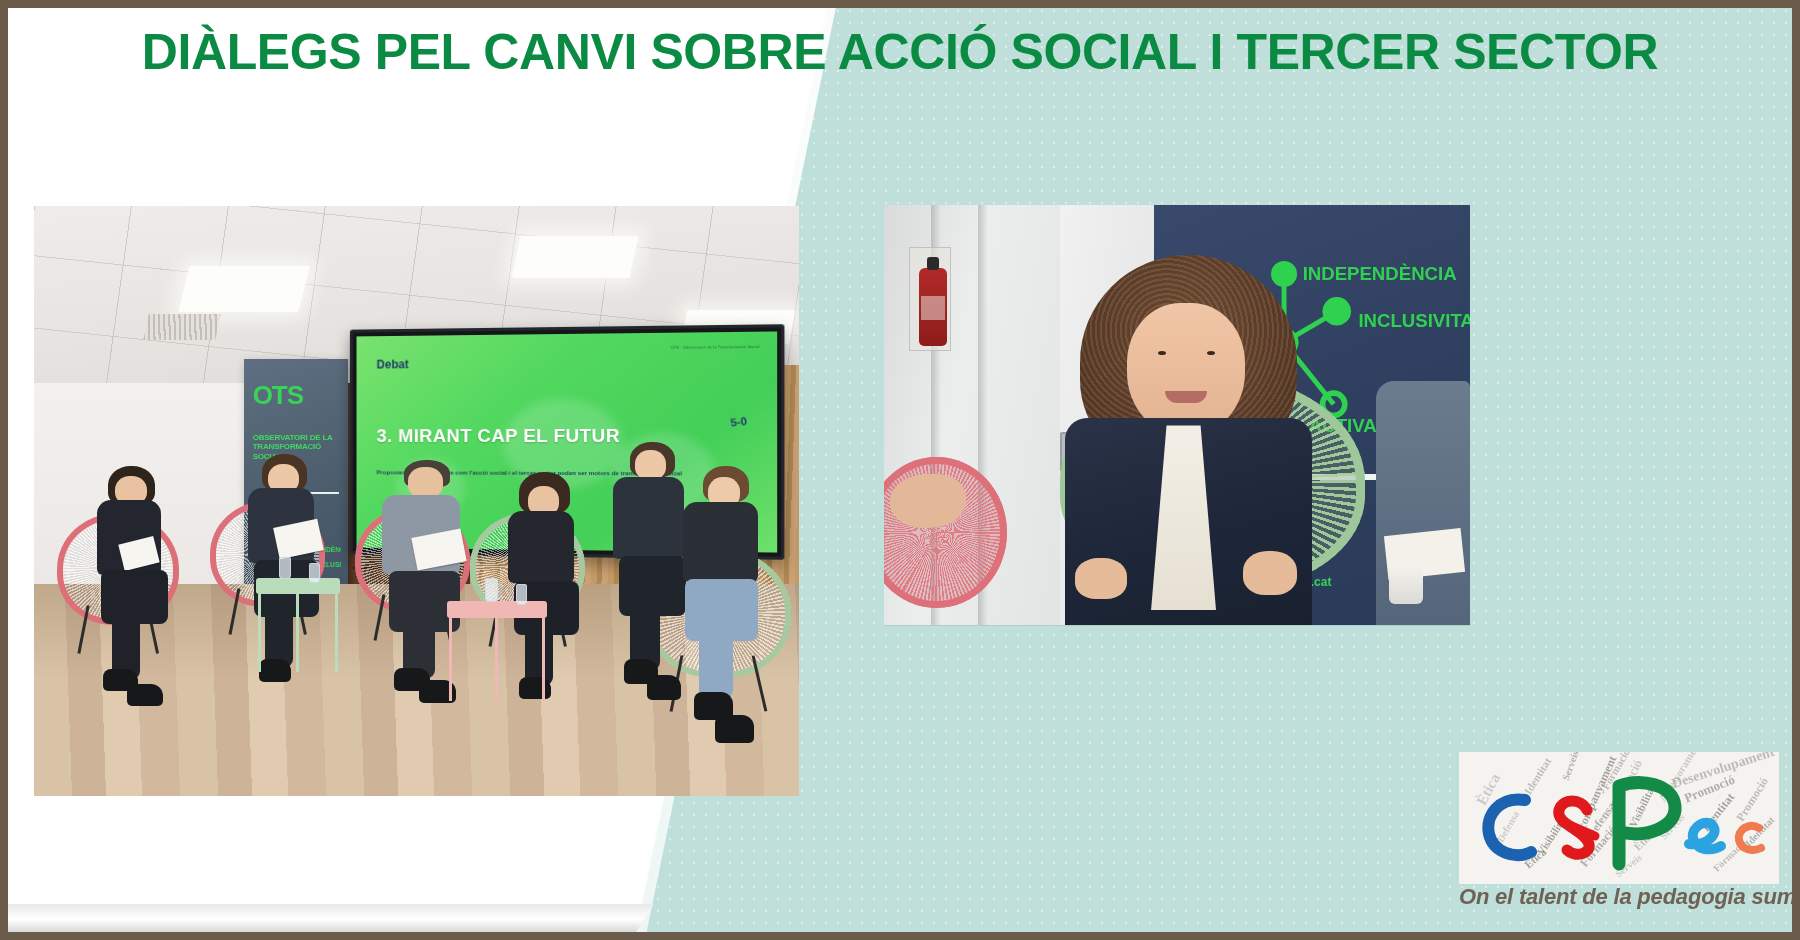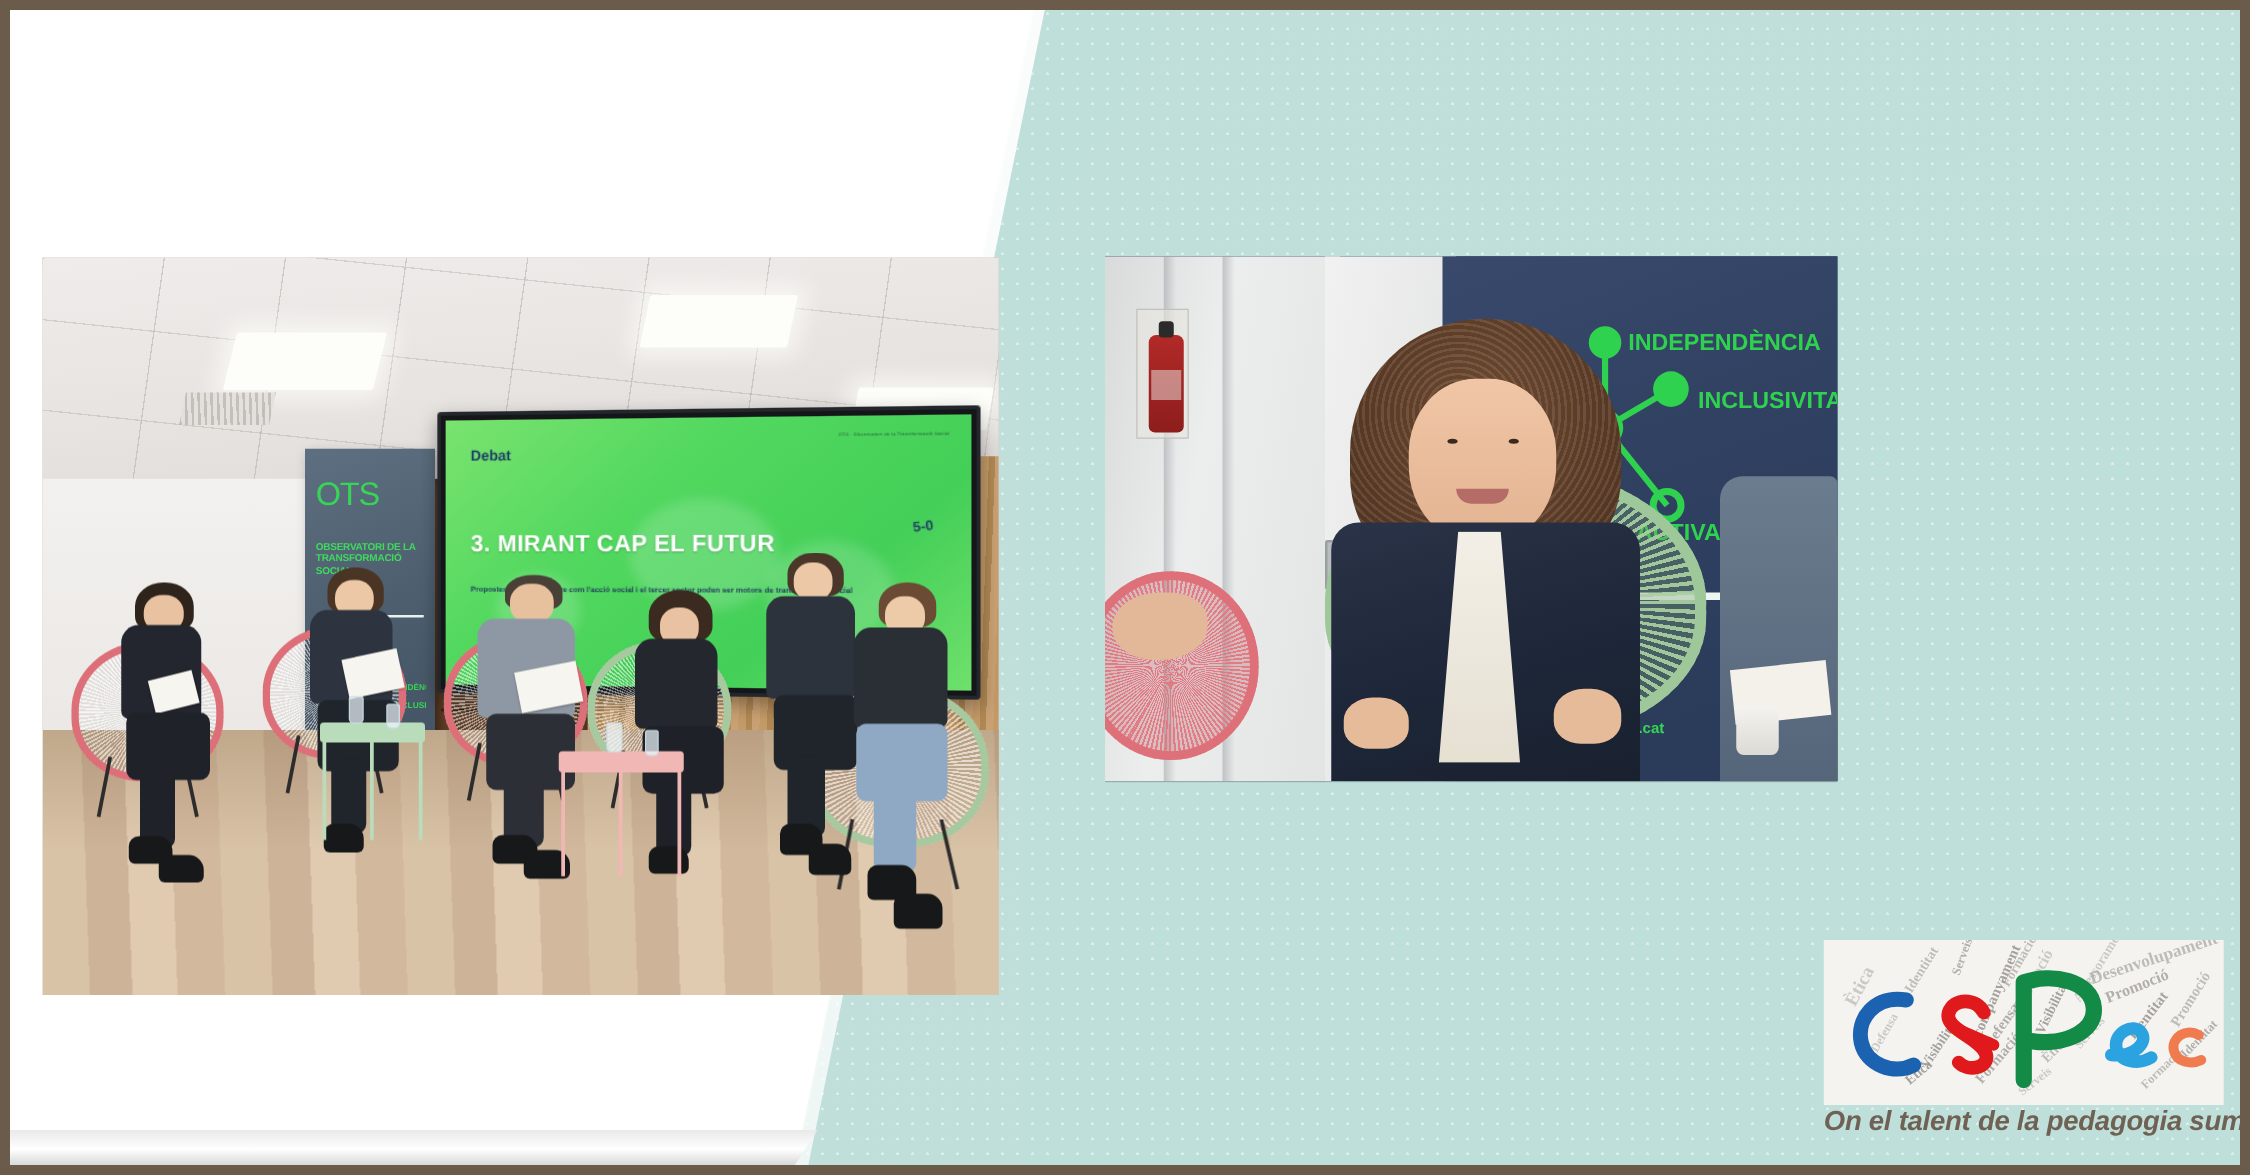--- a/index.html
+++ b/index.html
@@ -192,21 +192,21 @@
     position: absolute; background: #ddd6cb; border-radius: 2px 2px 0 0;
   }
 
   .pl-banner {
     position: absolute; left: 27.5%; top: 26%; width: 13.5%; height: 48%;
     background: linear-gradient(160deg, #5d6f80 0%, #4a5b6b 55%, #405162 100%);
     box-shadow: 2px 3px 9px rgba(0,0,0,0.25);
   }
   .pl-banner-logo {
     position: absolute; left: 8%; top: 8%; width: 84%;
-    color: #38d457; font-weight: 400; font-size: 26px; line-height: 1;
+    color: #38d457; font-weight: 700; font-size: 26px; line-height: 1;
     font-family: "Liberation Sans", sans-serif; letter-spacing: -1px;
   }
   .pl-banner-sub {
     position: absolute; left: 8%; top: 26%; width: 86%;
     color: #3fd95e; font-weight: 800; font-size: 8px; line-height: 1.18;
     font-family: "Liberation Sans", sans-serif; letter-spacing: -0.2px;
   }
   .pl-banner-rule {
     position: absolute; left: 8%; top: 47%; width: 84%; height: 2px; background: #e8f3ee;
   }
@@ -481,20 +481,21 @@
   <div class="slide-inner">
 
     <div class="bg-white"></div>
     <div class="bg-mint"></div>
     <div class="bg-teal-soft"></div>
     <div class="bg-teal-wedge"></div>
     <div class="bg-seam"></div>
     <div class="bg-bottom-band"></div>
 
     <div class="header">
+      <div class="title-main">DIÀLEGS PEL CANVI SOBRE ACCIÓ SOCIAL I TERCER SECTOR</div>
     </div>
 
     <div class="photo-left">
       <div class="pl-ceiling">
         <div class="pl-ceiling-grid"></div>
       </div>
       <div class="pl-light a"></div>
       <div class="pl-light b"></div>
       <div class="pl-light c"></div>
       <div class="pl-vent"></div>

